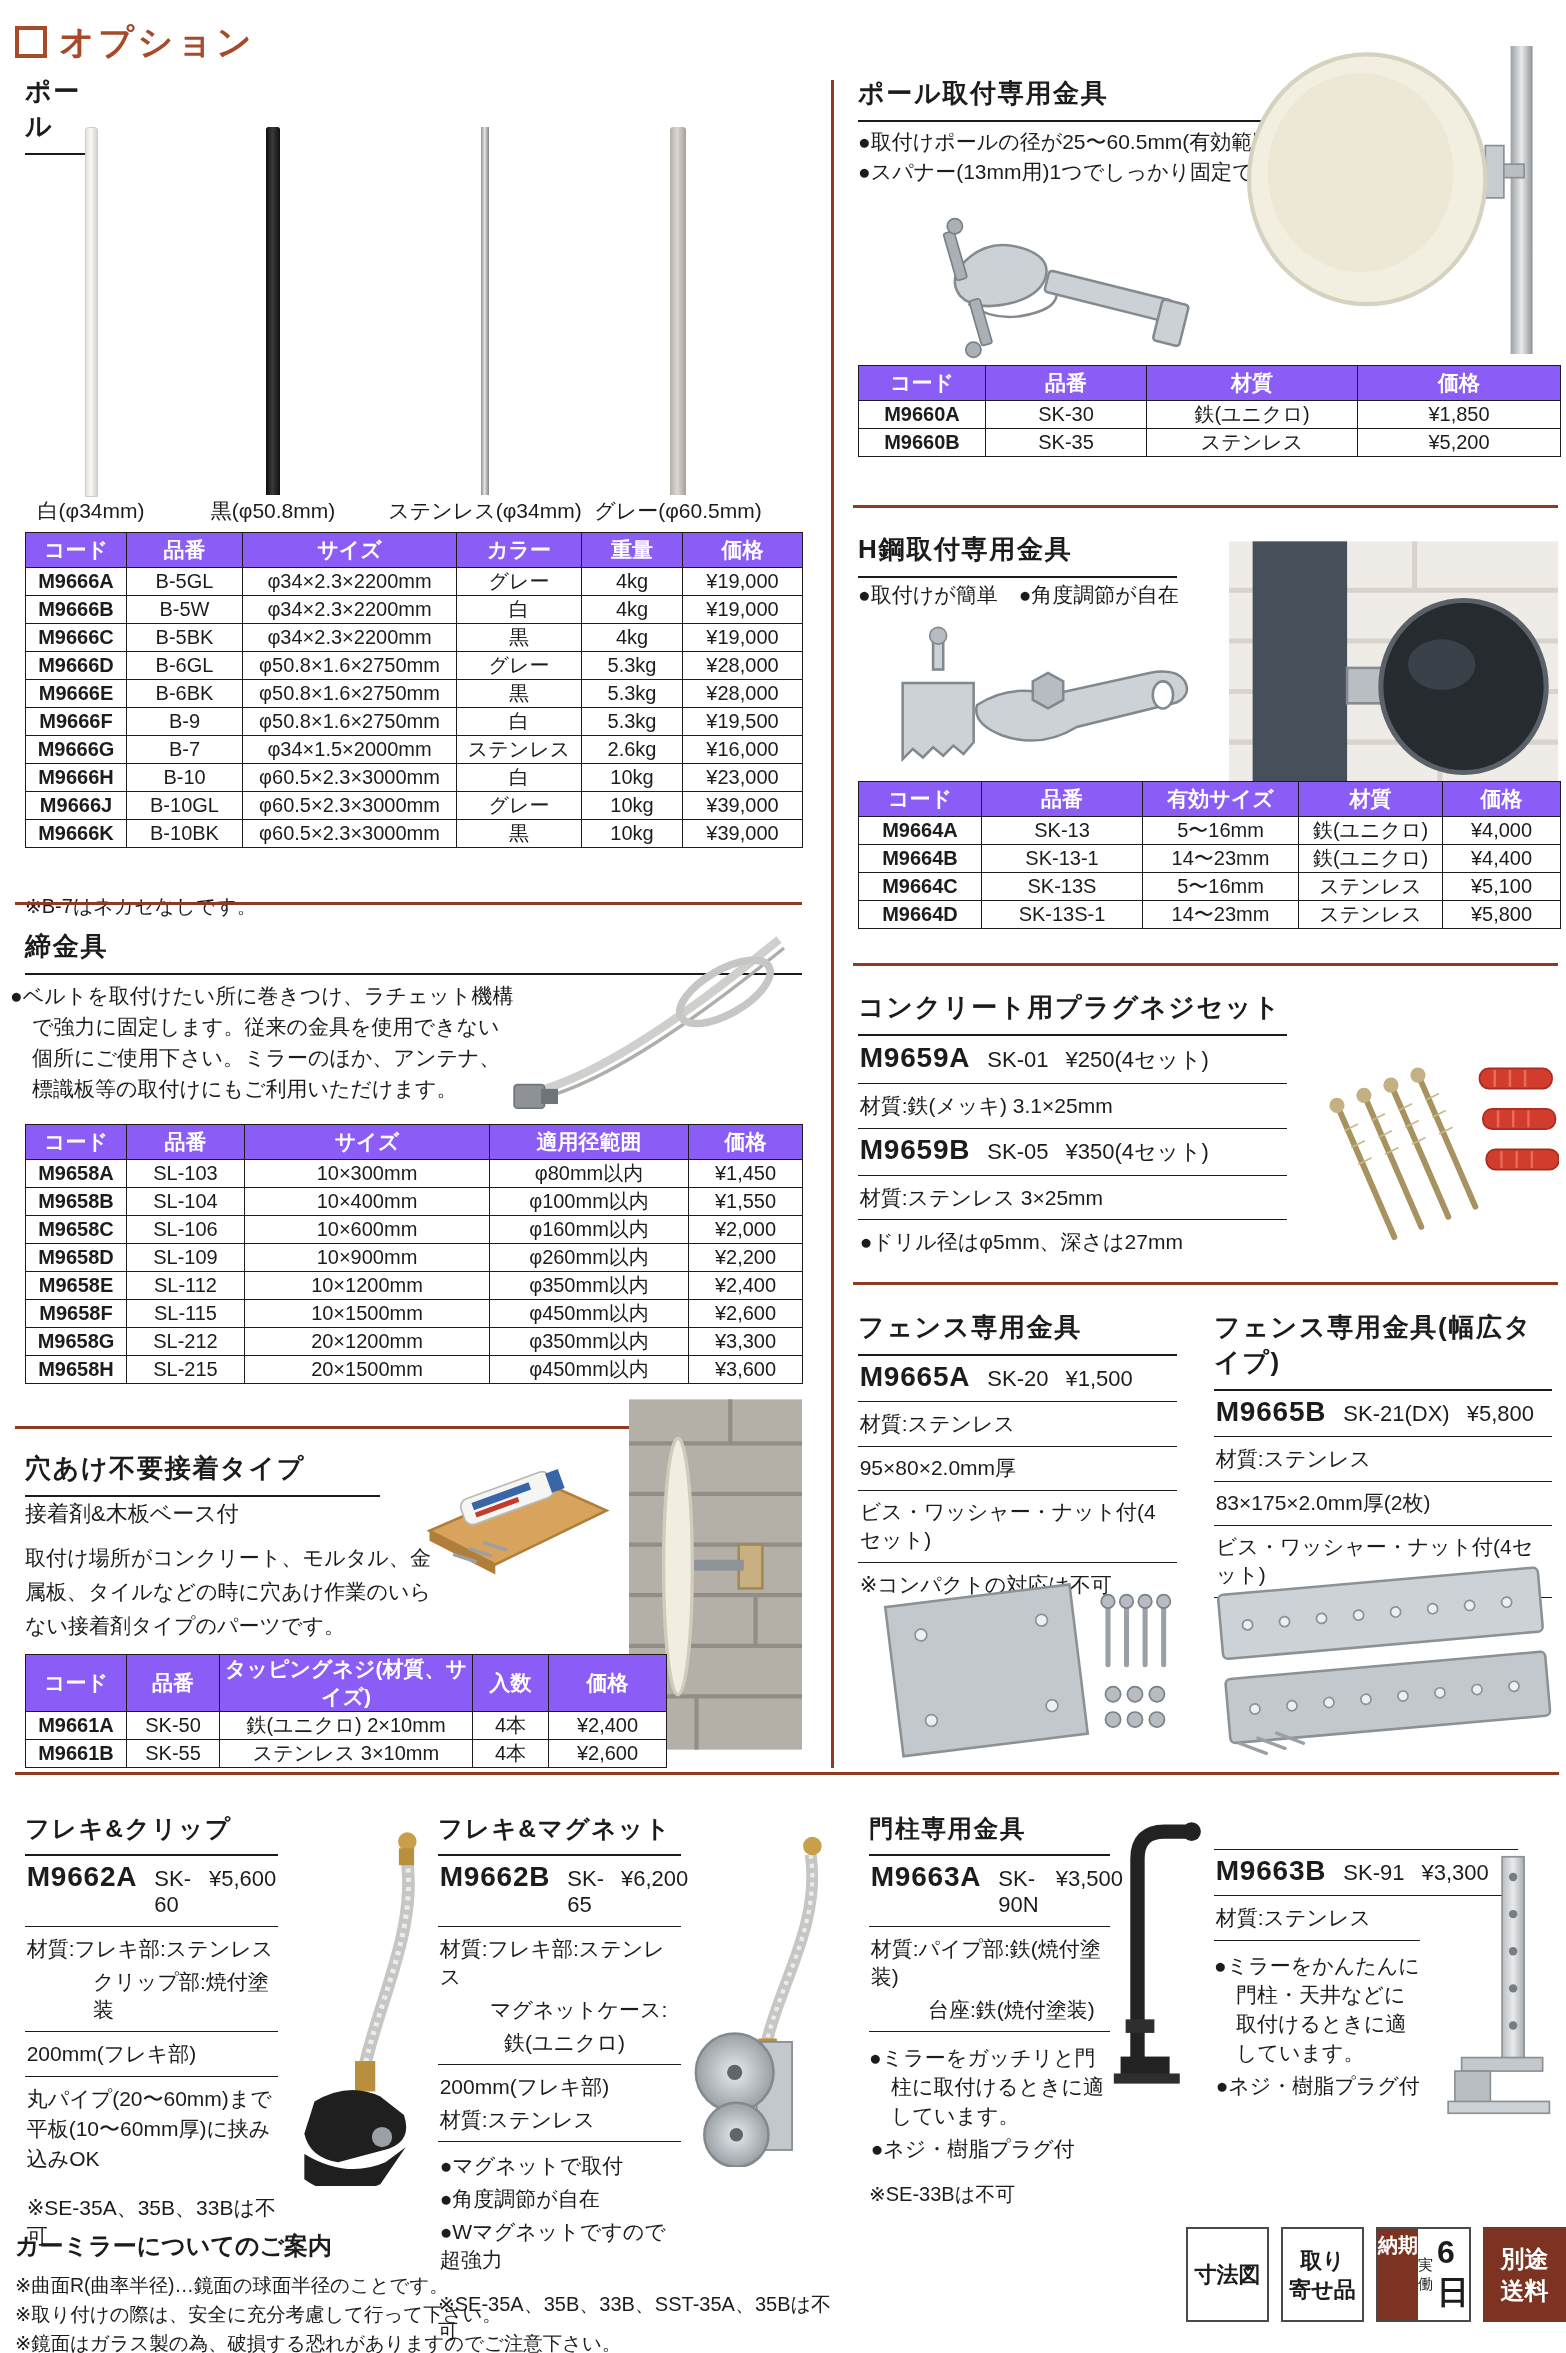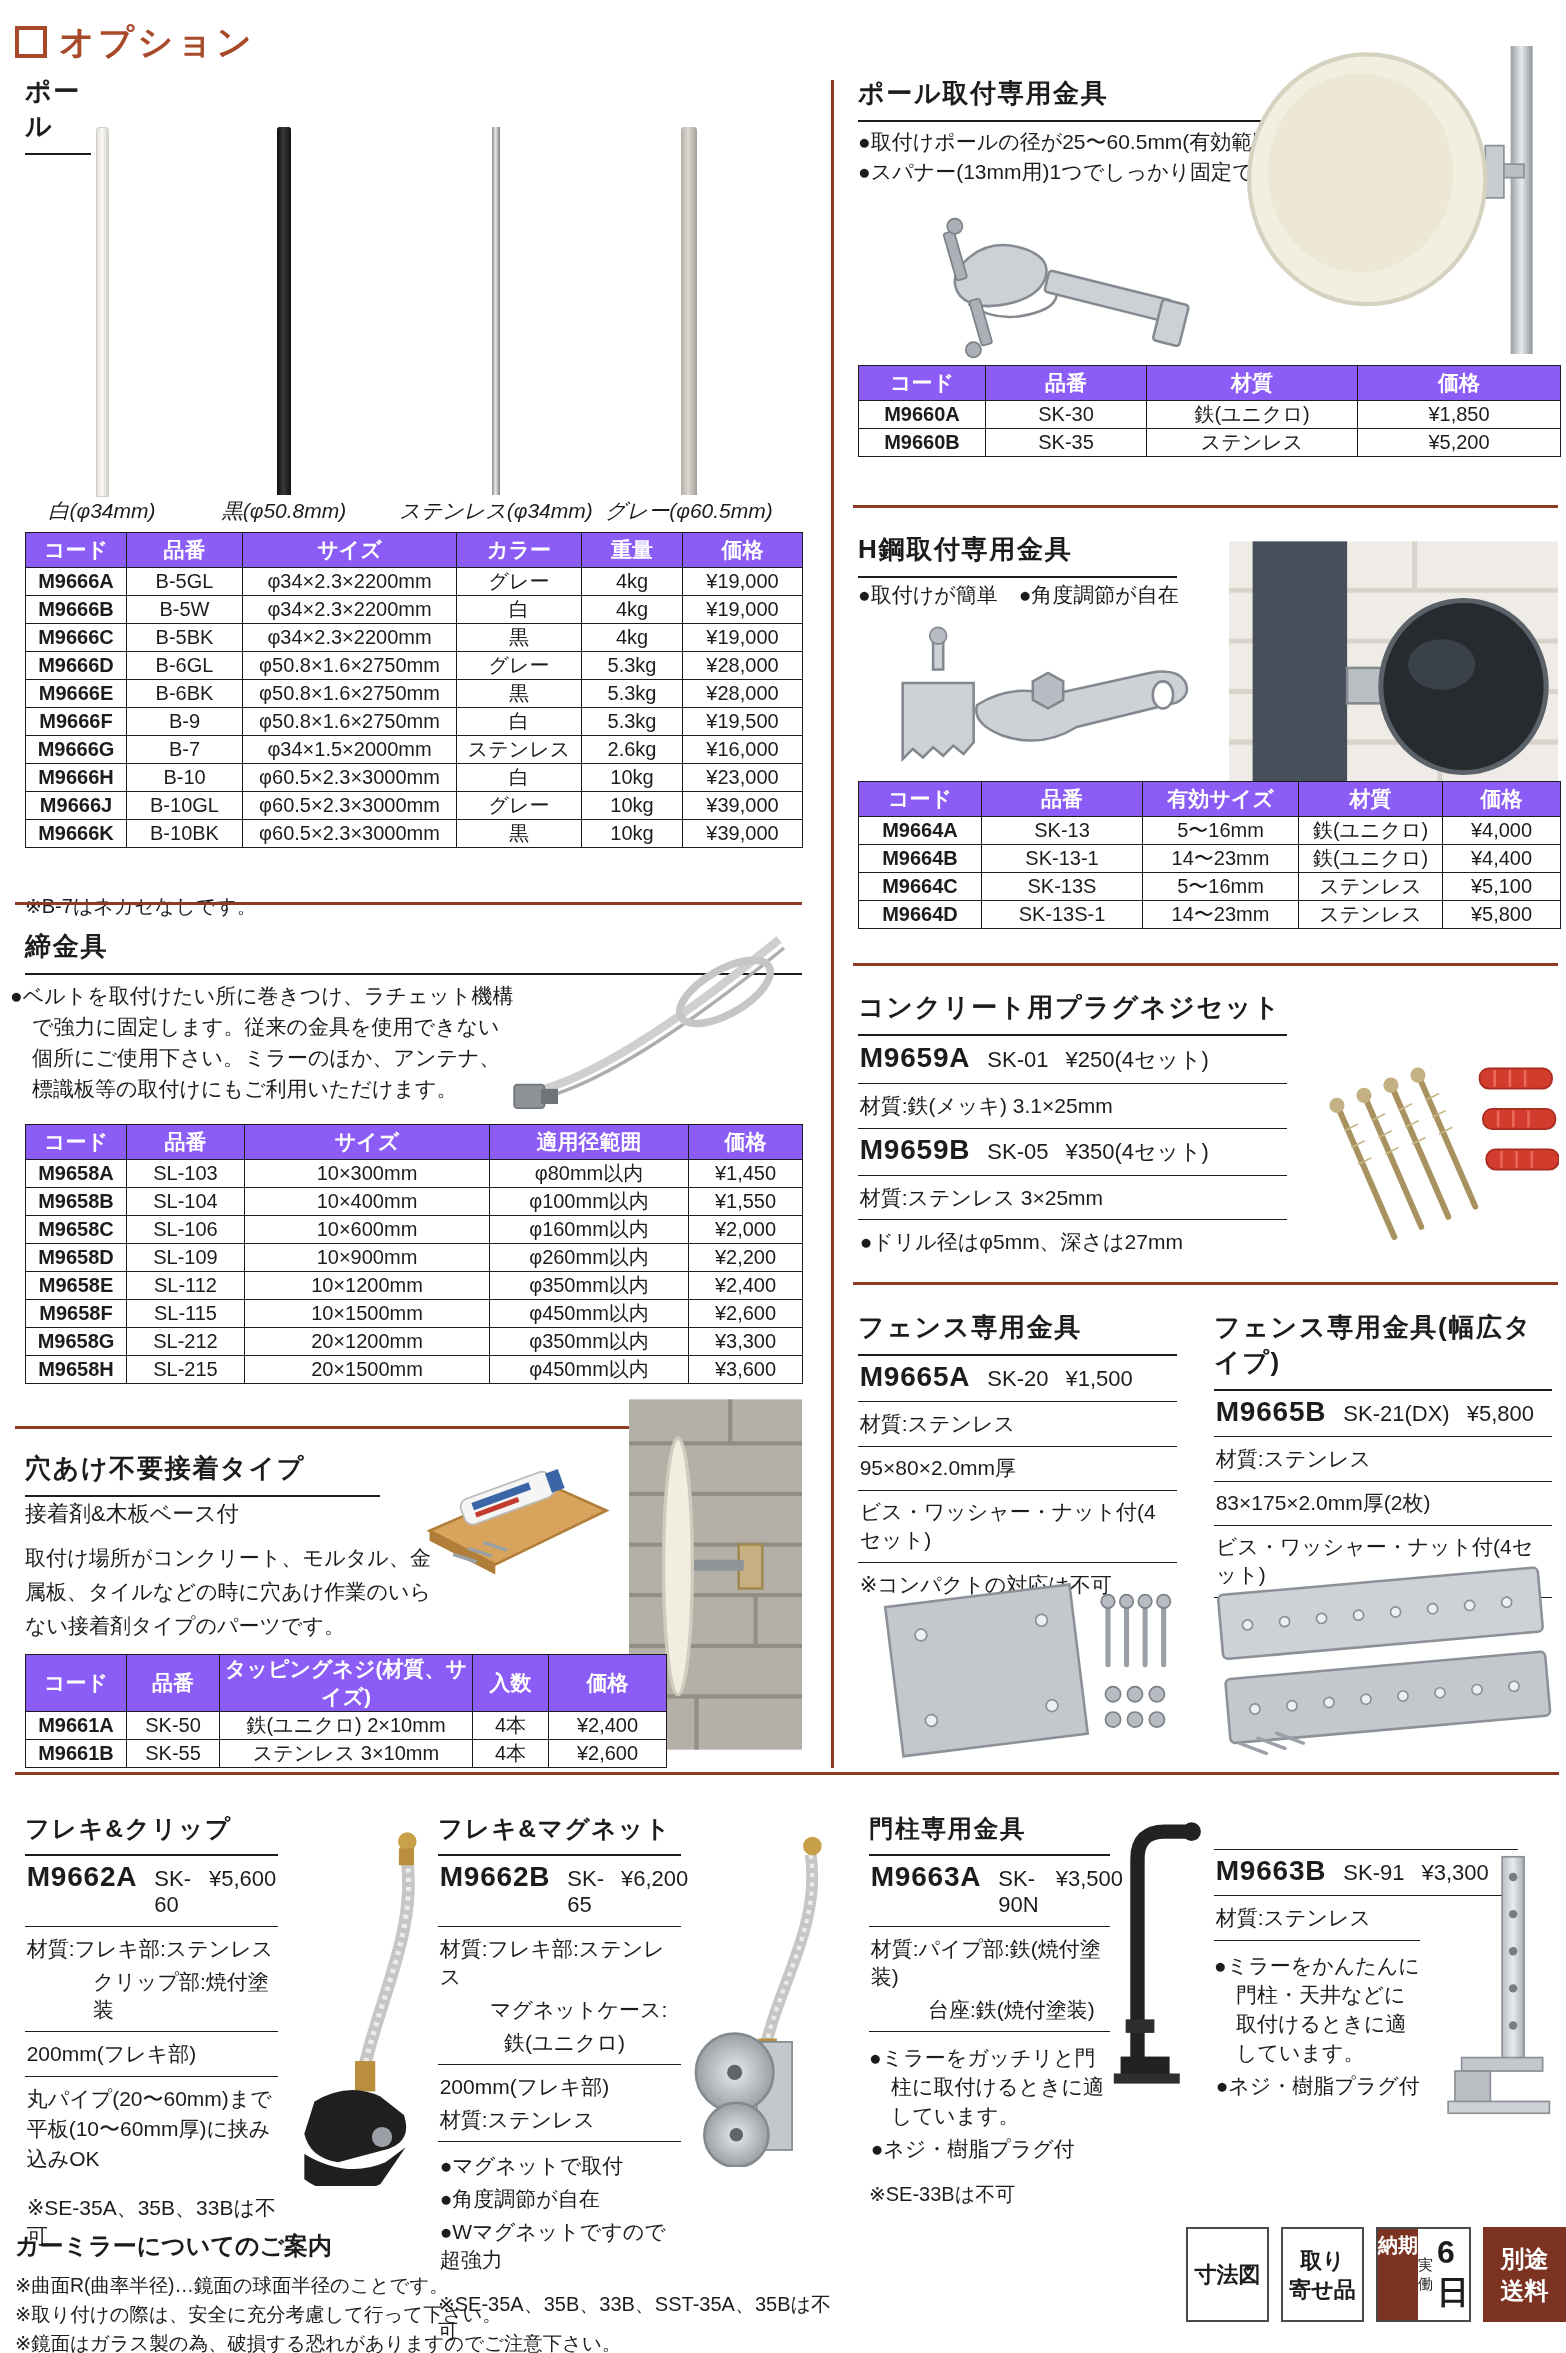--- a/index.html
+++ b/index.html
@@ -64,21 +64,21 @@
 
 <div class="page">
 
   <div class="abs opt-head" style="left:15px;top:18.6px;">
     <span class="opt-square"></span>
     <span class="opt-text">オプション</span>
   </div>
 
   <div class="abs sec-title" style="left:25px;top:74px;width:66px;">ポール</div>
 
-  <div class="abs" style="left:28px;top:127px;width:760px;height:401px;font-style:italic;">
+  <div class="abs" style="left:17px;top:127px;width:760px;height:401px;">
     <div class="pole" style="left:68px;width:11px;height:368px;background:linear-gradient(90deg,#e4e1dc,#fbfaf8 45%,#d6d3cd);border:0.8px solid #d0cdc7;border-radius:3.4px 3.4px 0 0;"></div>
     <div class="pole" style="left:249px;width:14.4px;height:368px;background:linear-gradient(90deg,#0e0e0c,#3a3a38 45%,#111110);border-radius:2.5px 2.5px 0 0;"></div>
     <div class="pole" style="left:464px;width:8.4px;height:368px;background:linear-gradient(90deg,#8f8f8d,#e6e6e4 45%,#7f7f7d);"></div>
     <div class="pole" style="left:653px;width:16px;height:368px;background:linear-gradient(90deg,#b3aea6,#ddd9d2 45%,#a39e96);border-radius:3.4px 3.4px 0 0;"></div>
     <span class="pole-label" style="left:74px;">白(φ34mm)</span>
     <span class="pole-label" style="left:256px;">黒(φ50.8mm)</span>
     <span class="pole-label" style="left:468px;">ステンレス(φ34mm)</span>
     <span class="pole-label" style="left:661px;">グレー(φ60.5mm)</span>
   </div>
 

